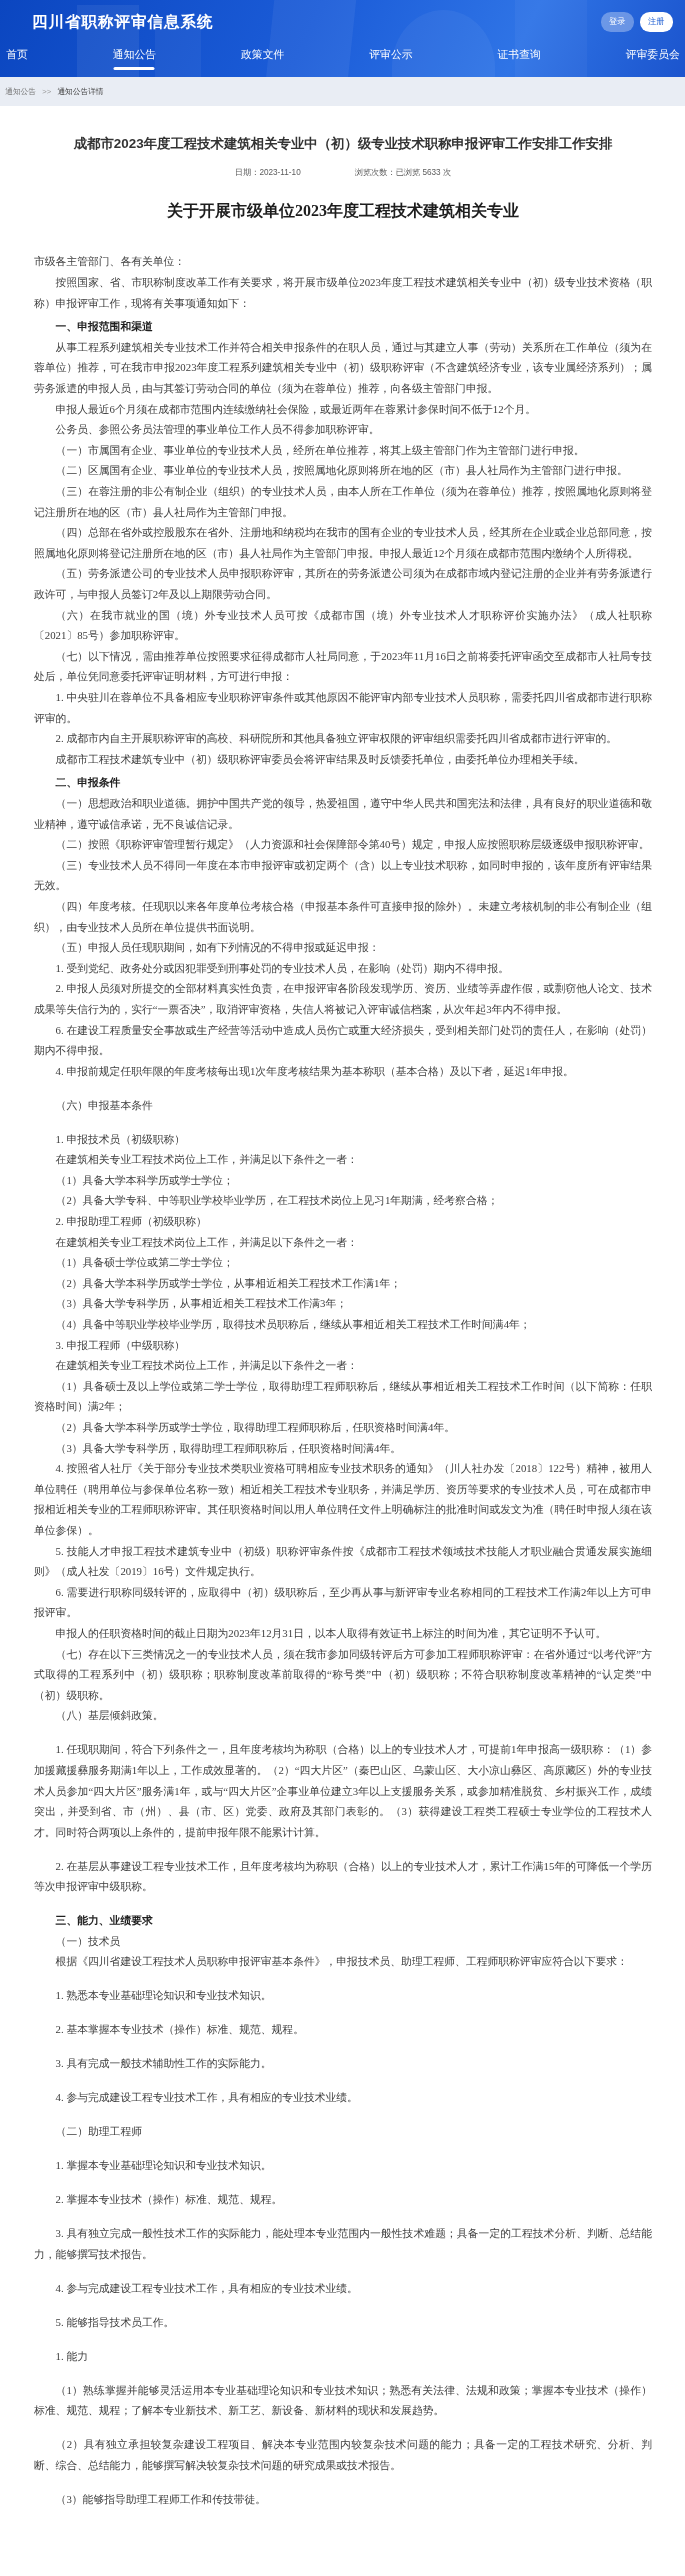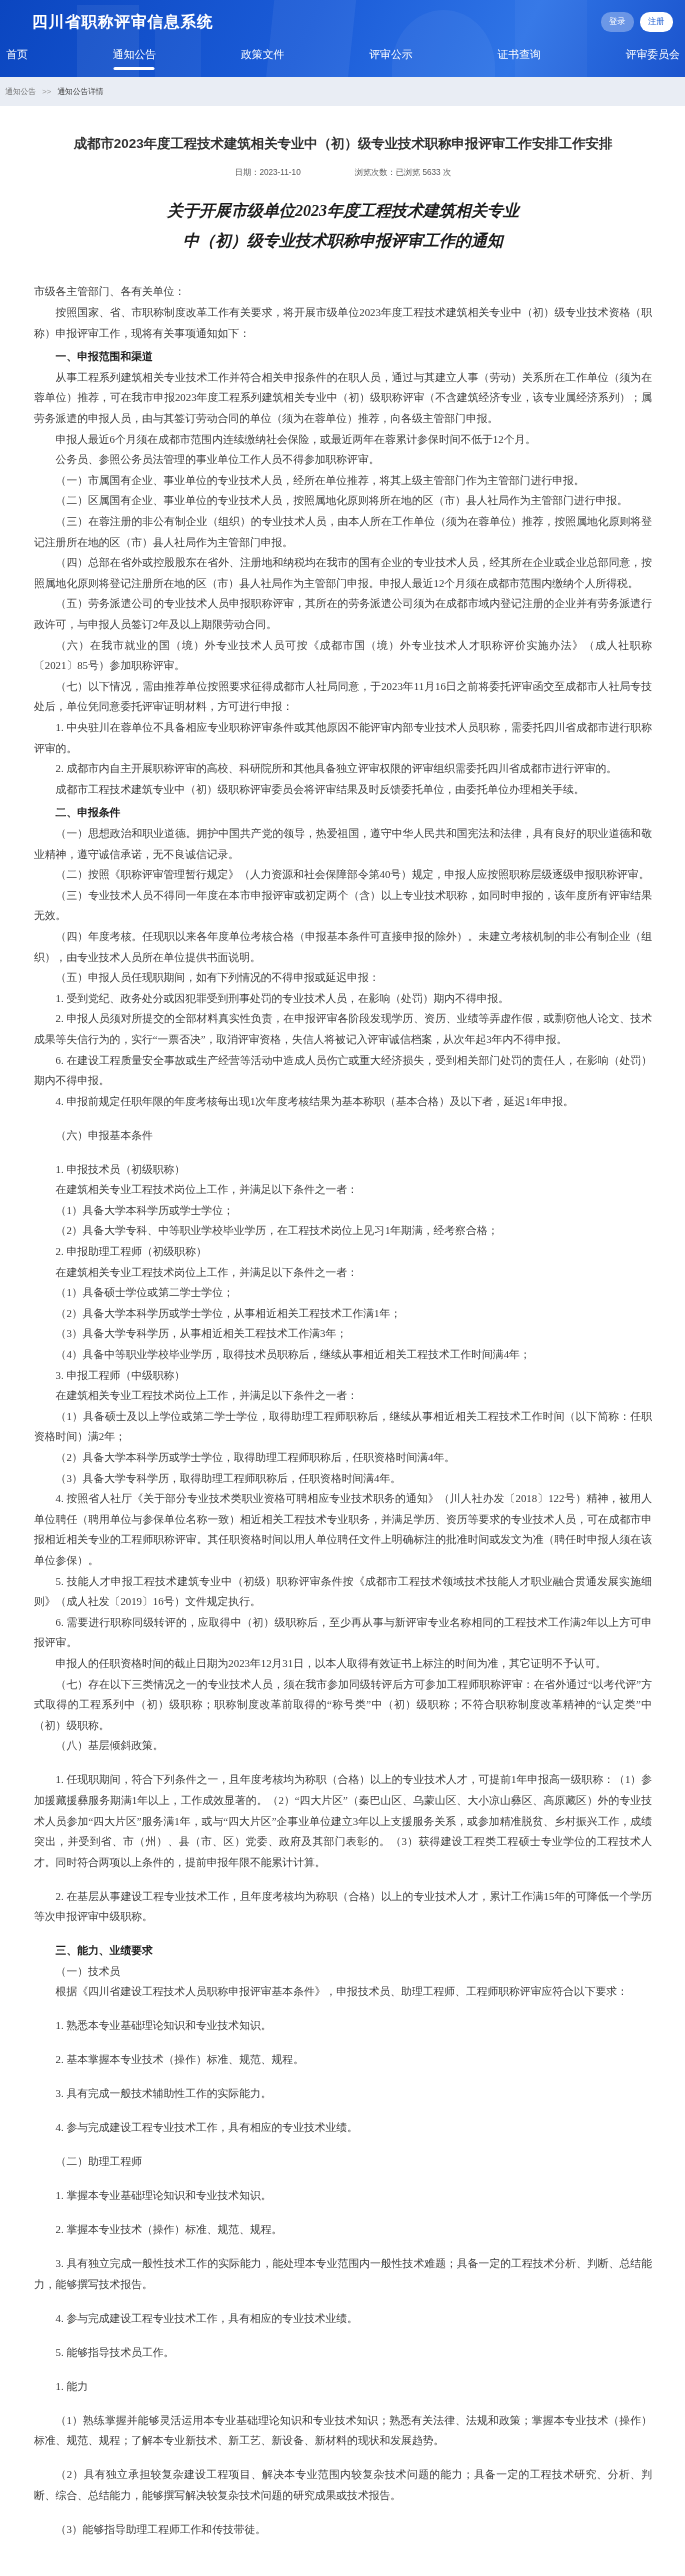--- a/index.html
+++ b/index.html
@@ -24,21 +24,21 @@
   
   .strip{height:29px;background:#e9edf4;display:flex;align-items:center;padding-left:5.2px;}
   .crumb{font-size:7.7px;color:#777;}
   .crumb .sep{margin:0 4.1px;color:#999;}
   .crumb .cur{color:#444;}
   
   .card{background:#fff;padding:29px 34px 41px;}
   .page-title{font-size:13.4px;font-weight:bold;color:#333;text-align:center;line-height:18.5px;}
   .meta{margin-top:13.4px;display:flex;justify-content:center;gap:54px;font-size:8.2px;color:#5c5c5c;}
   .notice-title{margin-top:18.5px;text-align:center;font-family:"Liberation Serif","DejaVu Serif",serif;
-                font-weight:bold;font-size:16px;line-height:30px;color:#1d1d1d;font-style:italic;}
+                font-weight:bold;font-size:16px;line-height:30px;color:#1d1d1d;}
   
   .doc{margin-top:25px;font-family:"Liberation Serif","DejaVu Serif",serif;color:#3d3d3d;
        font-size:10.8px;line-height:20.6px;text-align:justify;}
   .doc p{margin:0;text-indent:2em;}
   .doc p.sal{text-indent:0;}
   .doc p.h{font-family:"Liberation Sans",sans-serif;font-weight:bold;font-size:10.8px;color:#1f1f1f;margin-top:3.1px;}
   .doc p.g{margin-top:13.4px;}
 </style>
 </head>
 <body>
@@ -84,21 +84,20 @@
       <span>
         <span>日期：</span><span>2023-11-10</span>
       </span>
       <span>
         <span>浏览次数：</span><span>已浏览 5633 次</span>
       </span>
     </div>
 
     <div class="notice-title">
       <div>关于开展市级单位2023年度工程技术建筑相关专业</div>
-      <div>中（初）级专业技术职称申报评审工作的通知</div>
     </div>
 
     <div class="doc">
         <p class="sal">市级各主管部门、各有关单位：</p>
         <p class="p">按照国家、省、市职称制度改革工作有关要求，将开展市级单位2023年度工程技术建筑相关专业中（初）级专业技术资格（职称）申报评审工作，现将有关事项通知如下：</p>
         <p class="h">一、申报范围和渠道</p>
         <p class="p">从事工程系列建筑相关专业技术工作并符合相关申报条件的在职人员，通过与其建立人事（劳动）关系所在工作单位（须为在蓉单位）推荐，可在我市申报2023年度工程系列建筑相关专业中（初）级职称评审（不含建筑经济专业，该专业属经济系列）；属劳务派遣的申报人员，由与其签订劳动合同的单位（须为在蓉单位）推荐，向各级主管部门申报。</p>
         <p class="p">申报人最近6个月须在成都市范围内连续缴纳社会保险，或最近两年在蓉累计参保时间不低于12个月。</p>
         <p class="p">公务员、参照公务员法管理的事业单位工作人员不得参加职称评审。</p>
         <p class="p">（一）市属国有企业、事业单位的专业技术人员，经所在单位推荐，将其上级主管部门作为主管部门进行申报。</p>

